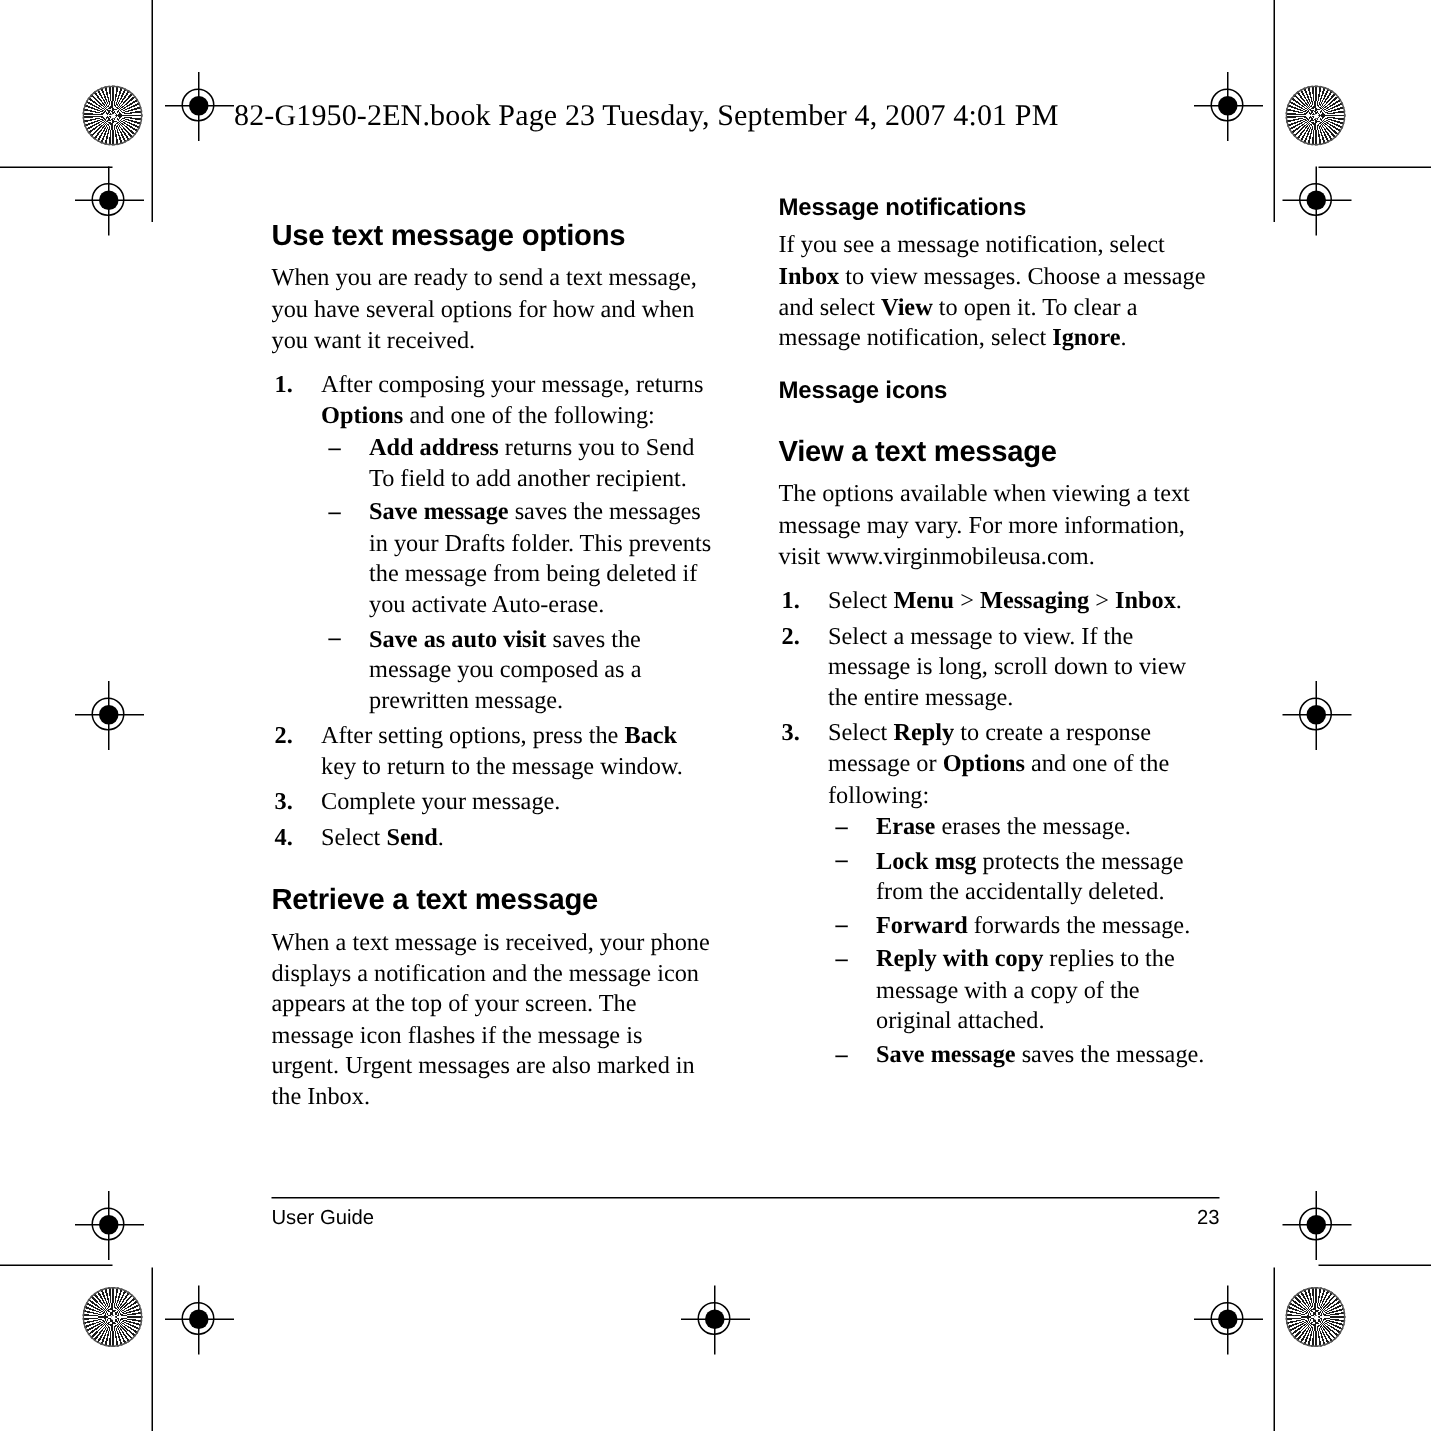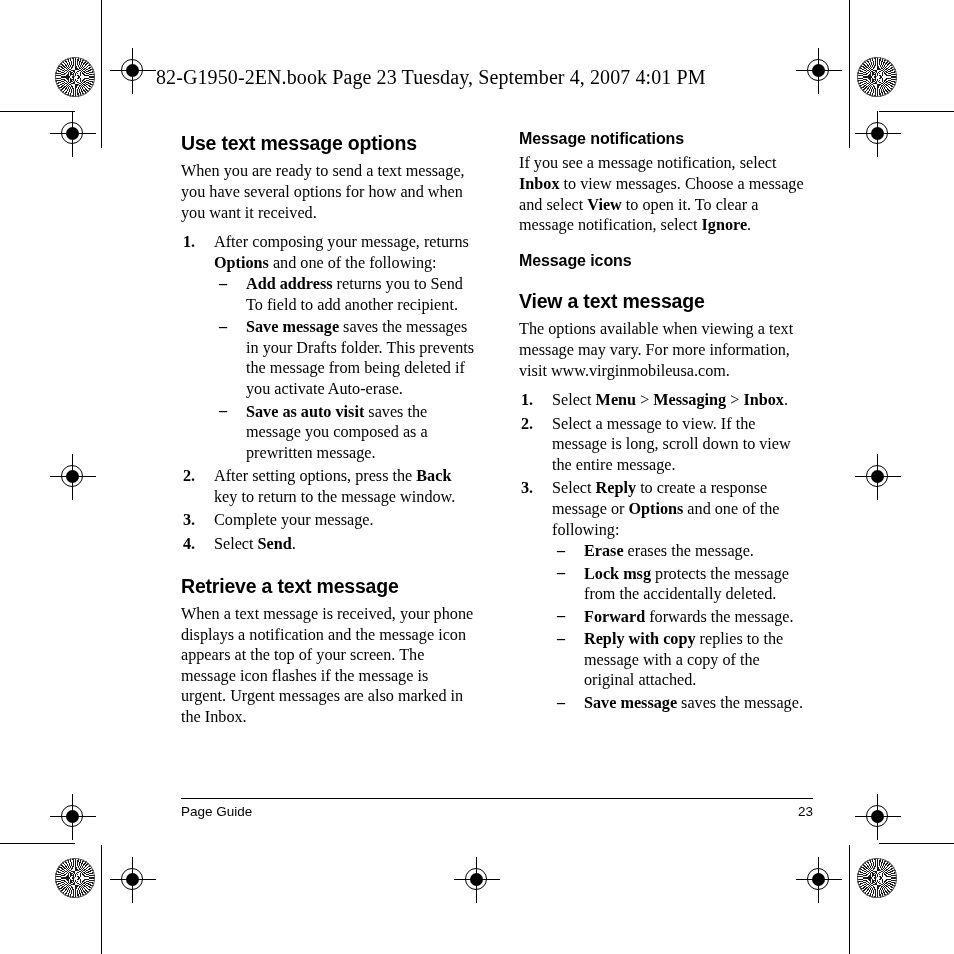--- a/index.html
+++ b/index.html
@@ -104,21 +104,21 @@
     gap: 44px;
     align-items: flex-start;
   }
   .col { width: 294px; }
 
   h1.sec {
     font-family: "Liberation Sans", sans-serif;
     font-weight: bold;
     font-size: 19.5px;
     line-height: 1.15;
-    margin: 2px 0 7px 0;
+    margin: 16px 0 7px 0;
     letter-spacing: -0.2px;
   }
   h2.sub {
     font-family: "Liberation Sans", sans-serif;
     font-weight: bold;
     font-size: 16px;
     line-height: 1.15;
     margin: 0 0 5px 0;
     letter-spacing: -0.1px;
   }
@@ -386,16 +386,16 @@
           </ul>
         </li>
       </ol>
     </div>
   </div>
 </div>
 
 <div class="footer">
   <div class="rule"></div>
   <div class="row">
-    <span>Page Guide</span>
+    <span>User Guide</span>
     <span>23</span>
   </div>
 </div>
 
 </body></html>

